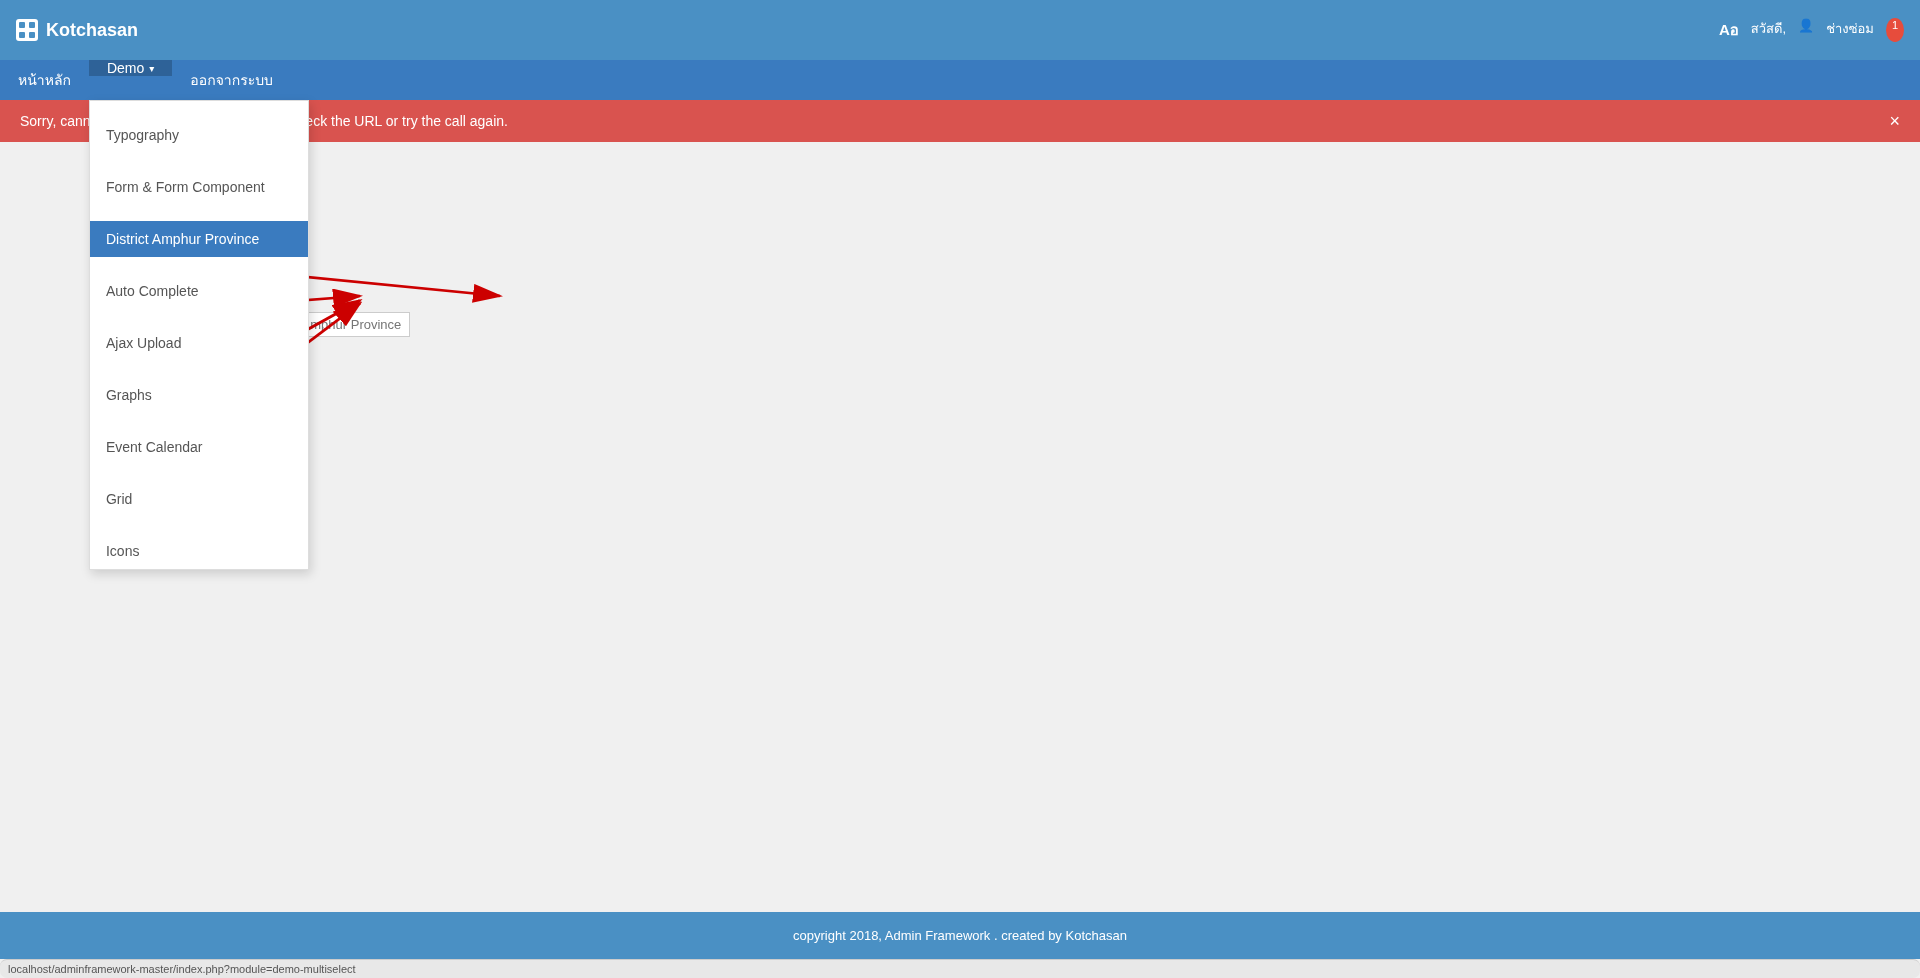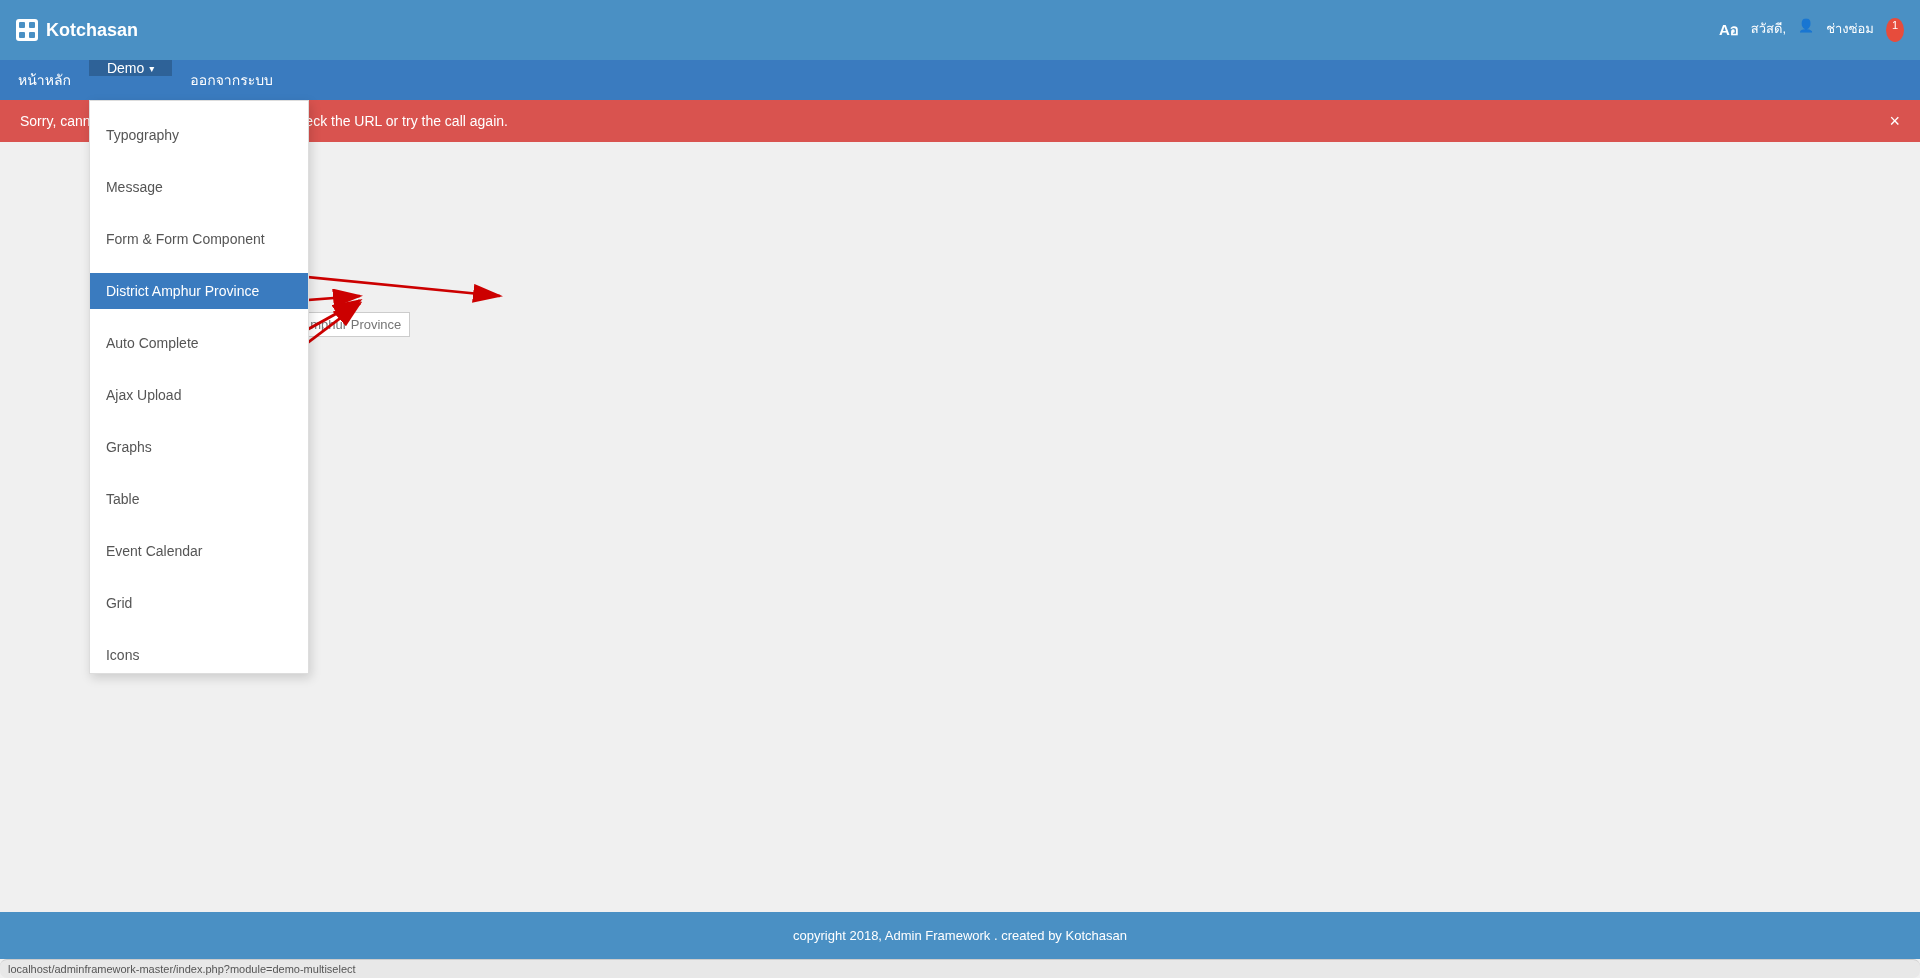--- a/index.html
+++ b/index.html
@@ -199,39 +199,33 @@
     <a class="nav-item active">
       <span>Demo</span>
       <span class="chevron">▾</span>
     </a>
 
     <div class="dropdown-menu">
       <a class="dropdown-item">
         <span>Typography</span>
       </a>
       <a class="dropdown-item">
-        <span>Message</span>
-      </a>
-      <a class="dropdown-item">
         <span>Form &amp; Form Component</span>
       </a>
       <a class="dropdown-item active">
         <span>District Amphur Province</span>
       </a>
       <a class="dropdown-item">
         <span>Auto Complete</span>
       </a>
       <a class="dropdown-item">
         <span>Ajax Upload</span>
       </a>
       <a class="dropdown-item">
         <span>Graphs</span>
-      </a>
-      <a class="dropdown-item">
-        <span>Table</span>
       </a>
       <a class="dropdown-item">
         <span>Event Calendar</span>
       </a>
       <a class="dropdown-item">
         <span>Grid</span>
       </a>
       <a class="dropdown-item">
         <span>Icons</span>
       </a>

